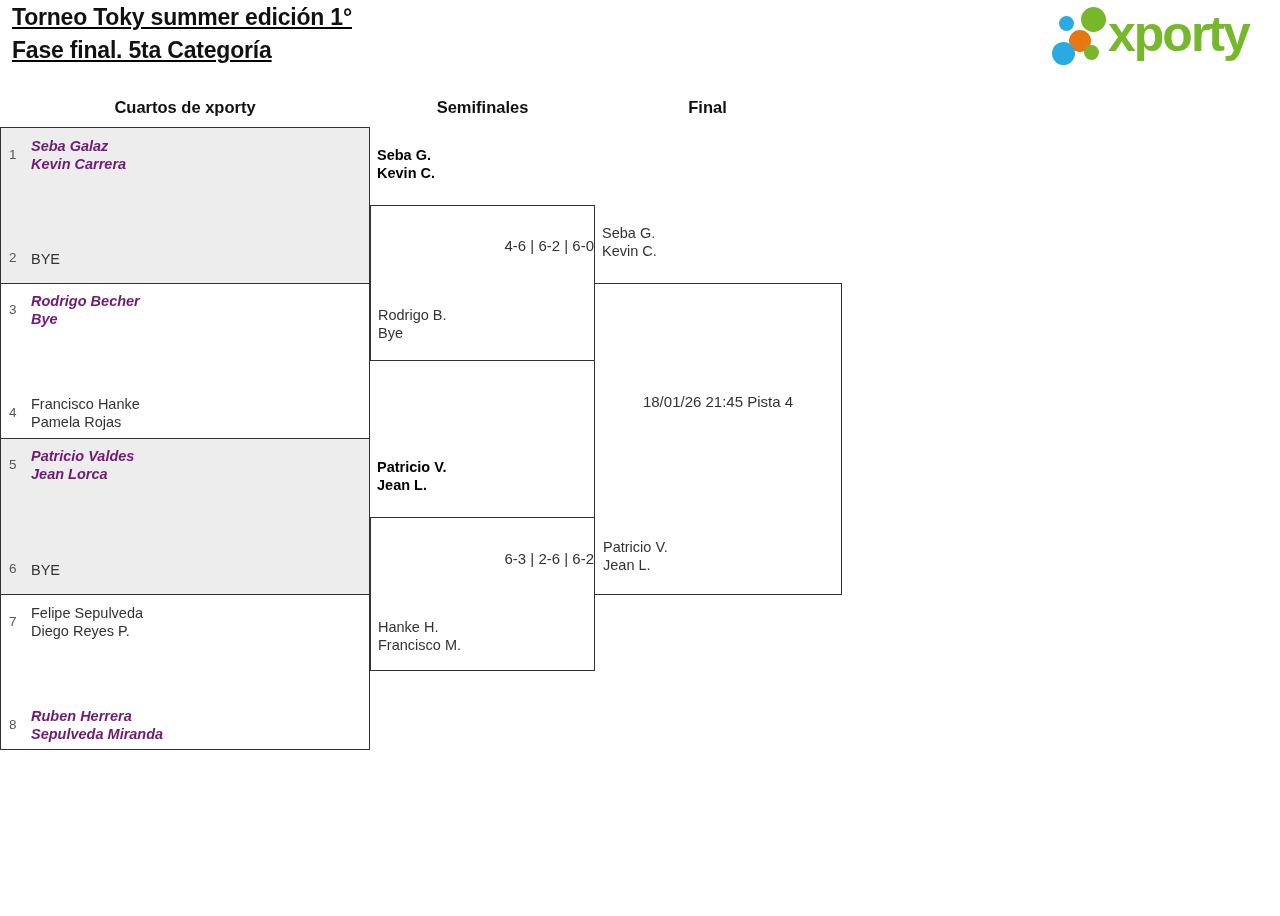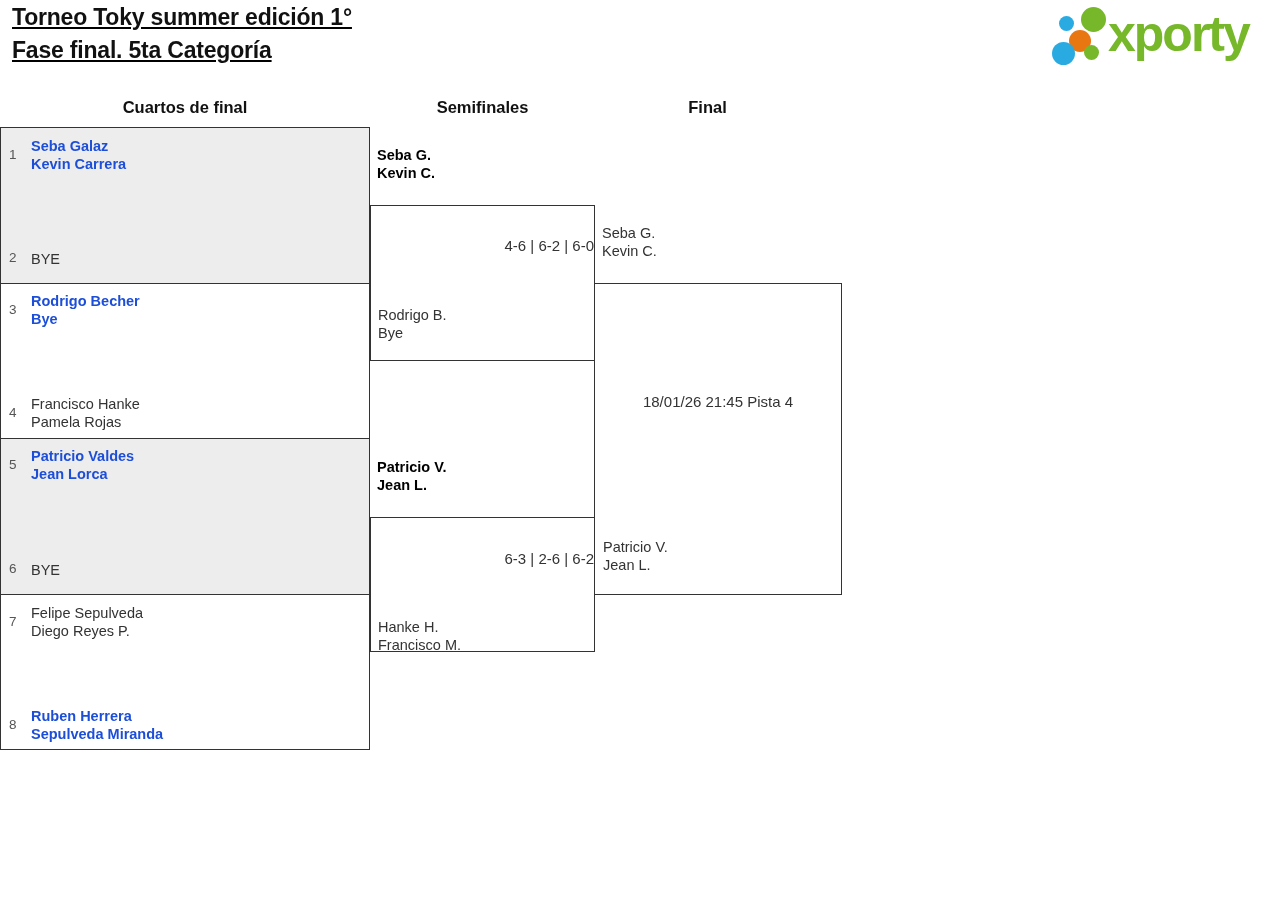--- a/index.html
+++ b/index.html
@@ -34,21 +34,21 @@
   .h-qf { left:0;     width:370px; }
   .h-sf { left:370px; width:225px; }
   .h-f  { left:594px; width:227px; }
 
   
   .box { position:absolute; border:1px solid #333; background:#fff; }
   .box.grey { background:#ededed; }
 
   .seed { position:absolute; left:8px; width:18px; font-size:13.5px; color:#555; line-height:16px; }
   .team { position:absolute; left:30px; font-size:14.5px; line-height:18px; color:#333; white-space:nowrap; }
-  .team.winner { font-weight:700; color:#1d4ed8; }
+  .team.winner { font-weight:700; color:#701a75;font-style:italic; }
   .score { position:absolute; left:0; width:100%; text-align:right; font-size:15px; color:#333; line-height:18px; }
   .label { position:absolute; font-size:14.5px; line-height:18px; color:#333; white-space:nowrap; }
   .label.winner { font-weight:700; color:#000; }
   .match-info { position:absolute; left:0; width:100%; text-align:center; font-size:15px; color:#333; line-height:17px; }
 </style>
 </head>
 <body>
 
 <div class="page">
 
@@ -59,21 +59,21 @@
 
   <div class="logo">
     <span class="dot dot-blue-sm"></span>
     <span class="dot dot-green-lg"></span>
     <span class="dot dot-orange"></span>
     <span class="dot dot-blue-lg"></span>
     <span class="dot dot-green-sm"></span>
     <span class="logo-text">xporty</span>
   </div>
 
-  <div class="col-header h-qf">Cuartos de final</div>
+  <div class="col-header h-qf">Cuartos de xporty</div>
   <div class="col-header h-sf">Semifinales</div>
   <div class="col-header h-f">Final</div>
 
   <div class="box grey" style="left:0;top:127px;width:370px;height:157px">
     <div class="seed" style="top:19px">1</div>
     <div class="team winner" style="top:9px">
       <div>Seba Galaz</div>
       <div>Kevin Carrera</div>
     </div>
     <div class="seed" style="top:122px">2</div>
@@ -129,21 +129,21 @@
     <div class="label" style="left:7px;top:100px">
       <div>Rodrigo B.</div>
       <div>Bye</div>
     </div>
   </div>
 
   <div class="label winner" style="left:377px;top:458px">
     <div>Patricio V.</div>
     <div>Jean L.</div>
   </div>
-  <div class="box" style="left:370px;top:517px;width:225px;height:135px">
+  <div class="box" style="left:370px;top:517px;width:225px;height:154px">
     <div class="score" style="top:32px">6-3 | 2-6 | 6-2</div>
     <div class="label" style="left:7px;top:100px">
       <div>Hanke H.</div>
       <div>Francisco M.</div>
     </div>
   </div>
 
   <div class="label" style="left:602px;top:224px">
     <div>Seba G.</div>
     <div>Kevin C.</div>

